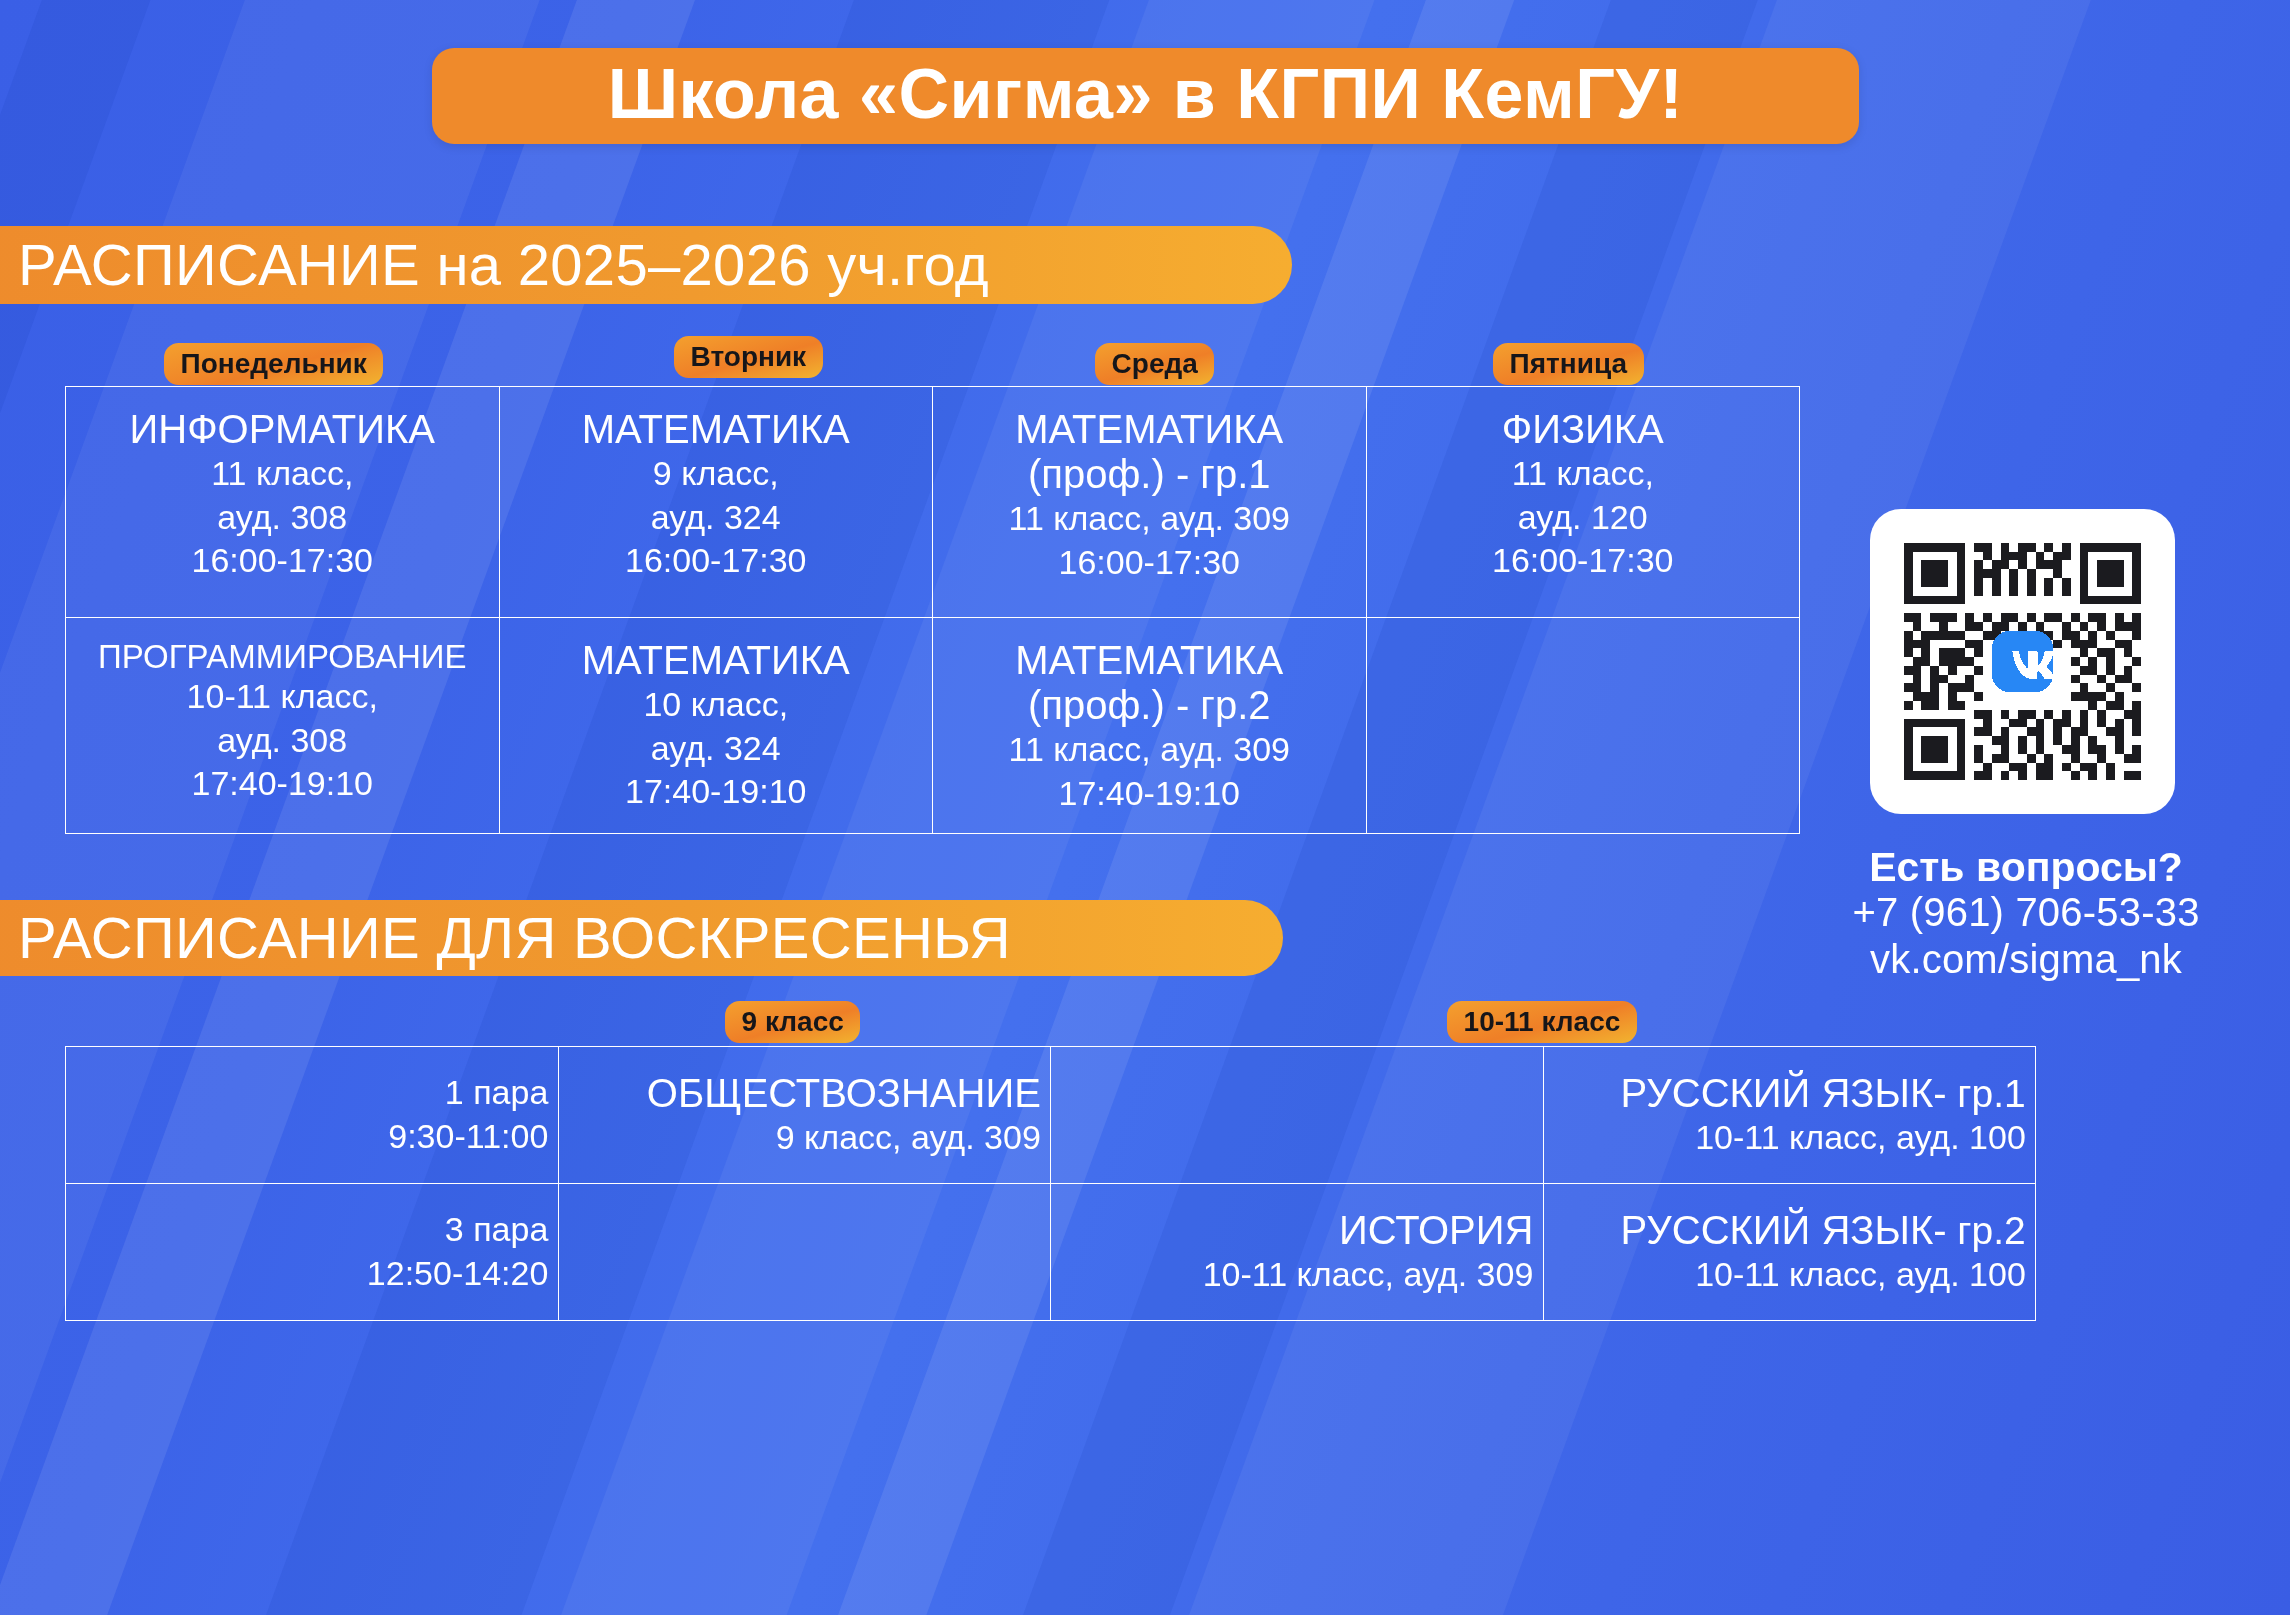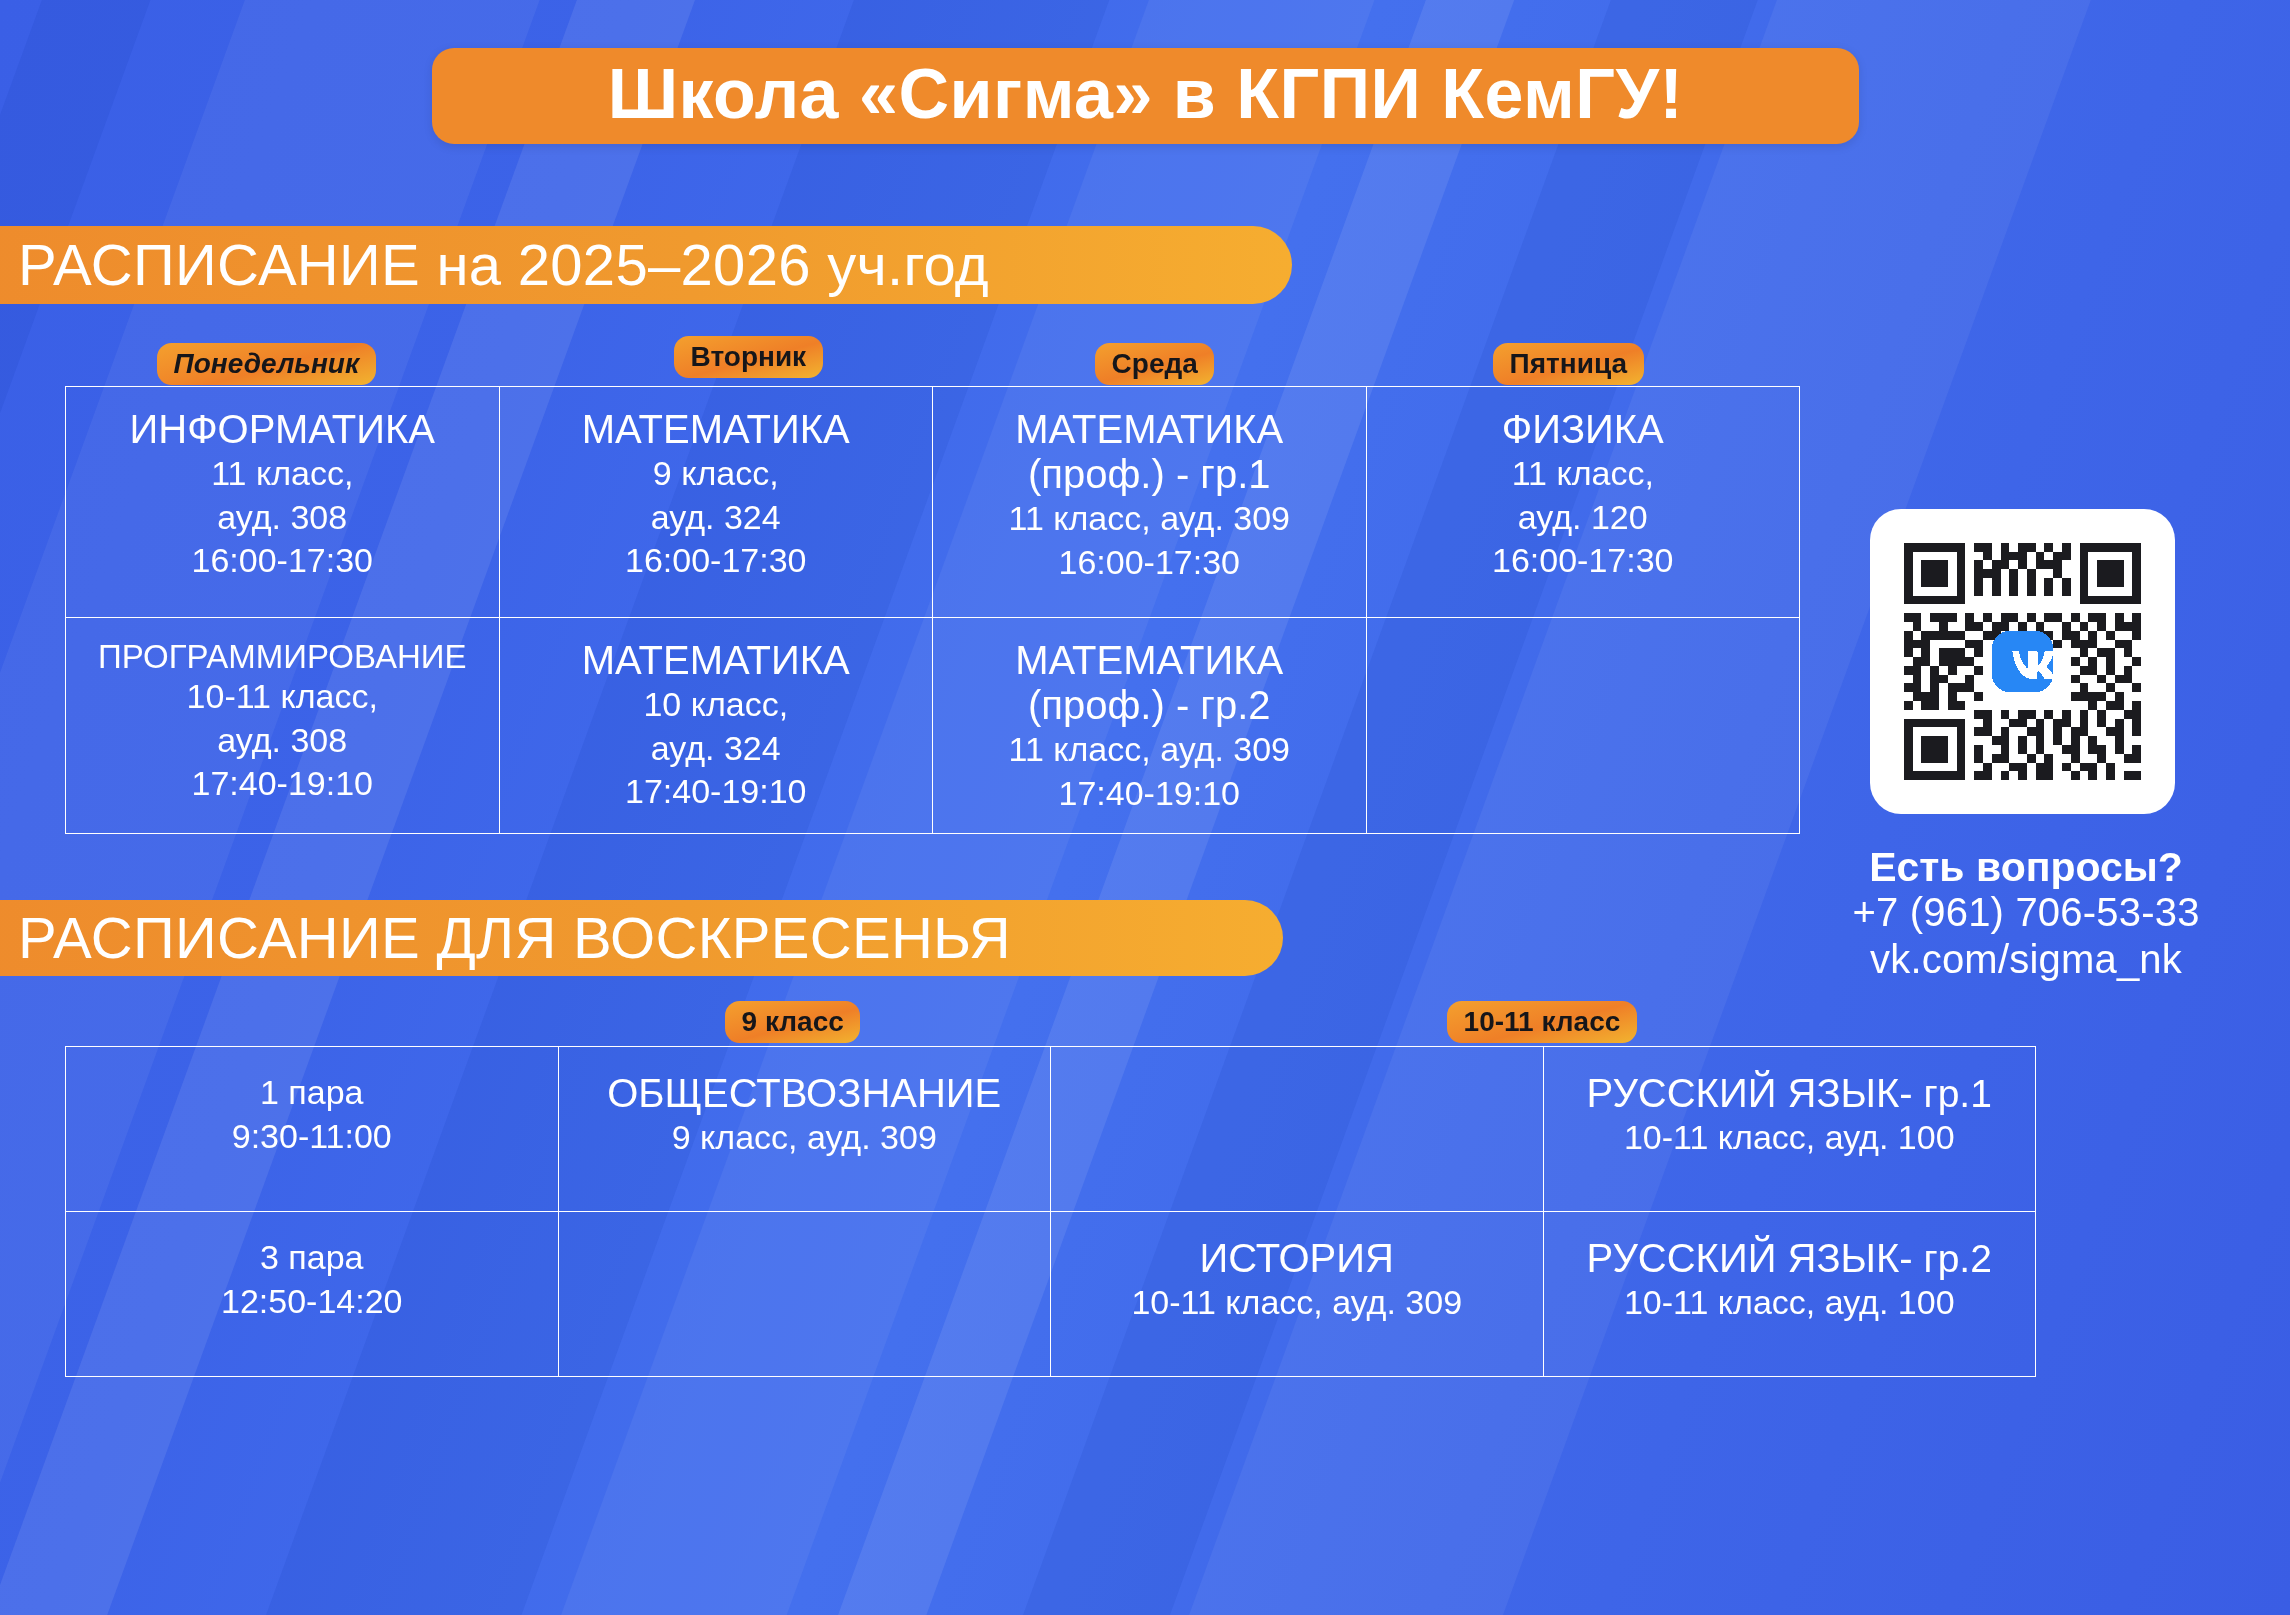--- a/index.html
+++ b/index.html
@@ -119,21 +119,21 @@
   #table-week td{ width:25%; }
   #table-week tr.r1 td{ height:231px; }
   #table-week tr.r2 td{ height:216px; }
 
   .subj{ font-size:40px; line-height:1.13; display:block; }
   .subj-small{ font-size:33px; line-height:1.13; display:block; }
   .det{ font-size:34px; line-height:1.28; display:block; }
 
   
   #table-sun{ left:65px; top:1046px; width:1971px; }
-  #table-sun td{ width:25%; height:165px; padding-top:24px; }
+  #table-sun td{ width:25%; height:137px; padding-top:24px;text-align:right; }
   #table-sun .subj{ font-size:40px; }
   #table-sun .det{ font-size:34px; }
   .gr{ font-size:39px; }
 
   
   #qr-card{
     position:absolute;
     left:1870px; top:509px;
     width:305px; height:305px;
     background:#ffffff;
@@ -175,21 +175,21 @@
   <div class="streak s5"></div>
 
   <div id="title-badge">
     <span class="txt">Школа «Сигма» в КГПИ КемГУ!</span>
   </div>
 
   <div class="banner" id="banner-year">
     <span class="txt">РАСПИСАНИЕ на 2025–2026 уч.год</span>
   </div>
 
-  <div class="pill" id="pill-d0" style="left:157px; top:343px;font-style:italic;">
+  <div class="pill" id="pill-d0" style="left:164px; top:343px;">
     <span class="txt">Понедельник</span>
   </div>
   <div class="pill" id="pill-d1" style="left:637px; top:336px;margin-left:37px;">
     <span class="txt">Вторник</span>
   </div>
   <div class="pill" id="pill-d2" style="left:1095px; top:343px;">
     <span class="txt">Среда</span>
   </div>
   <div class="pill" id="pill-d3" style="left:1493px; top:343px;">
     <span class="txt">Пятница</span>

